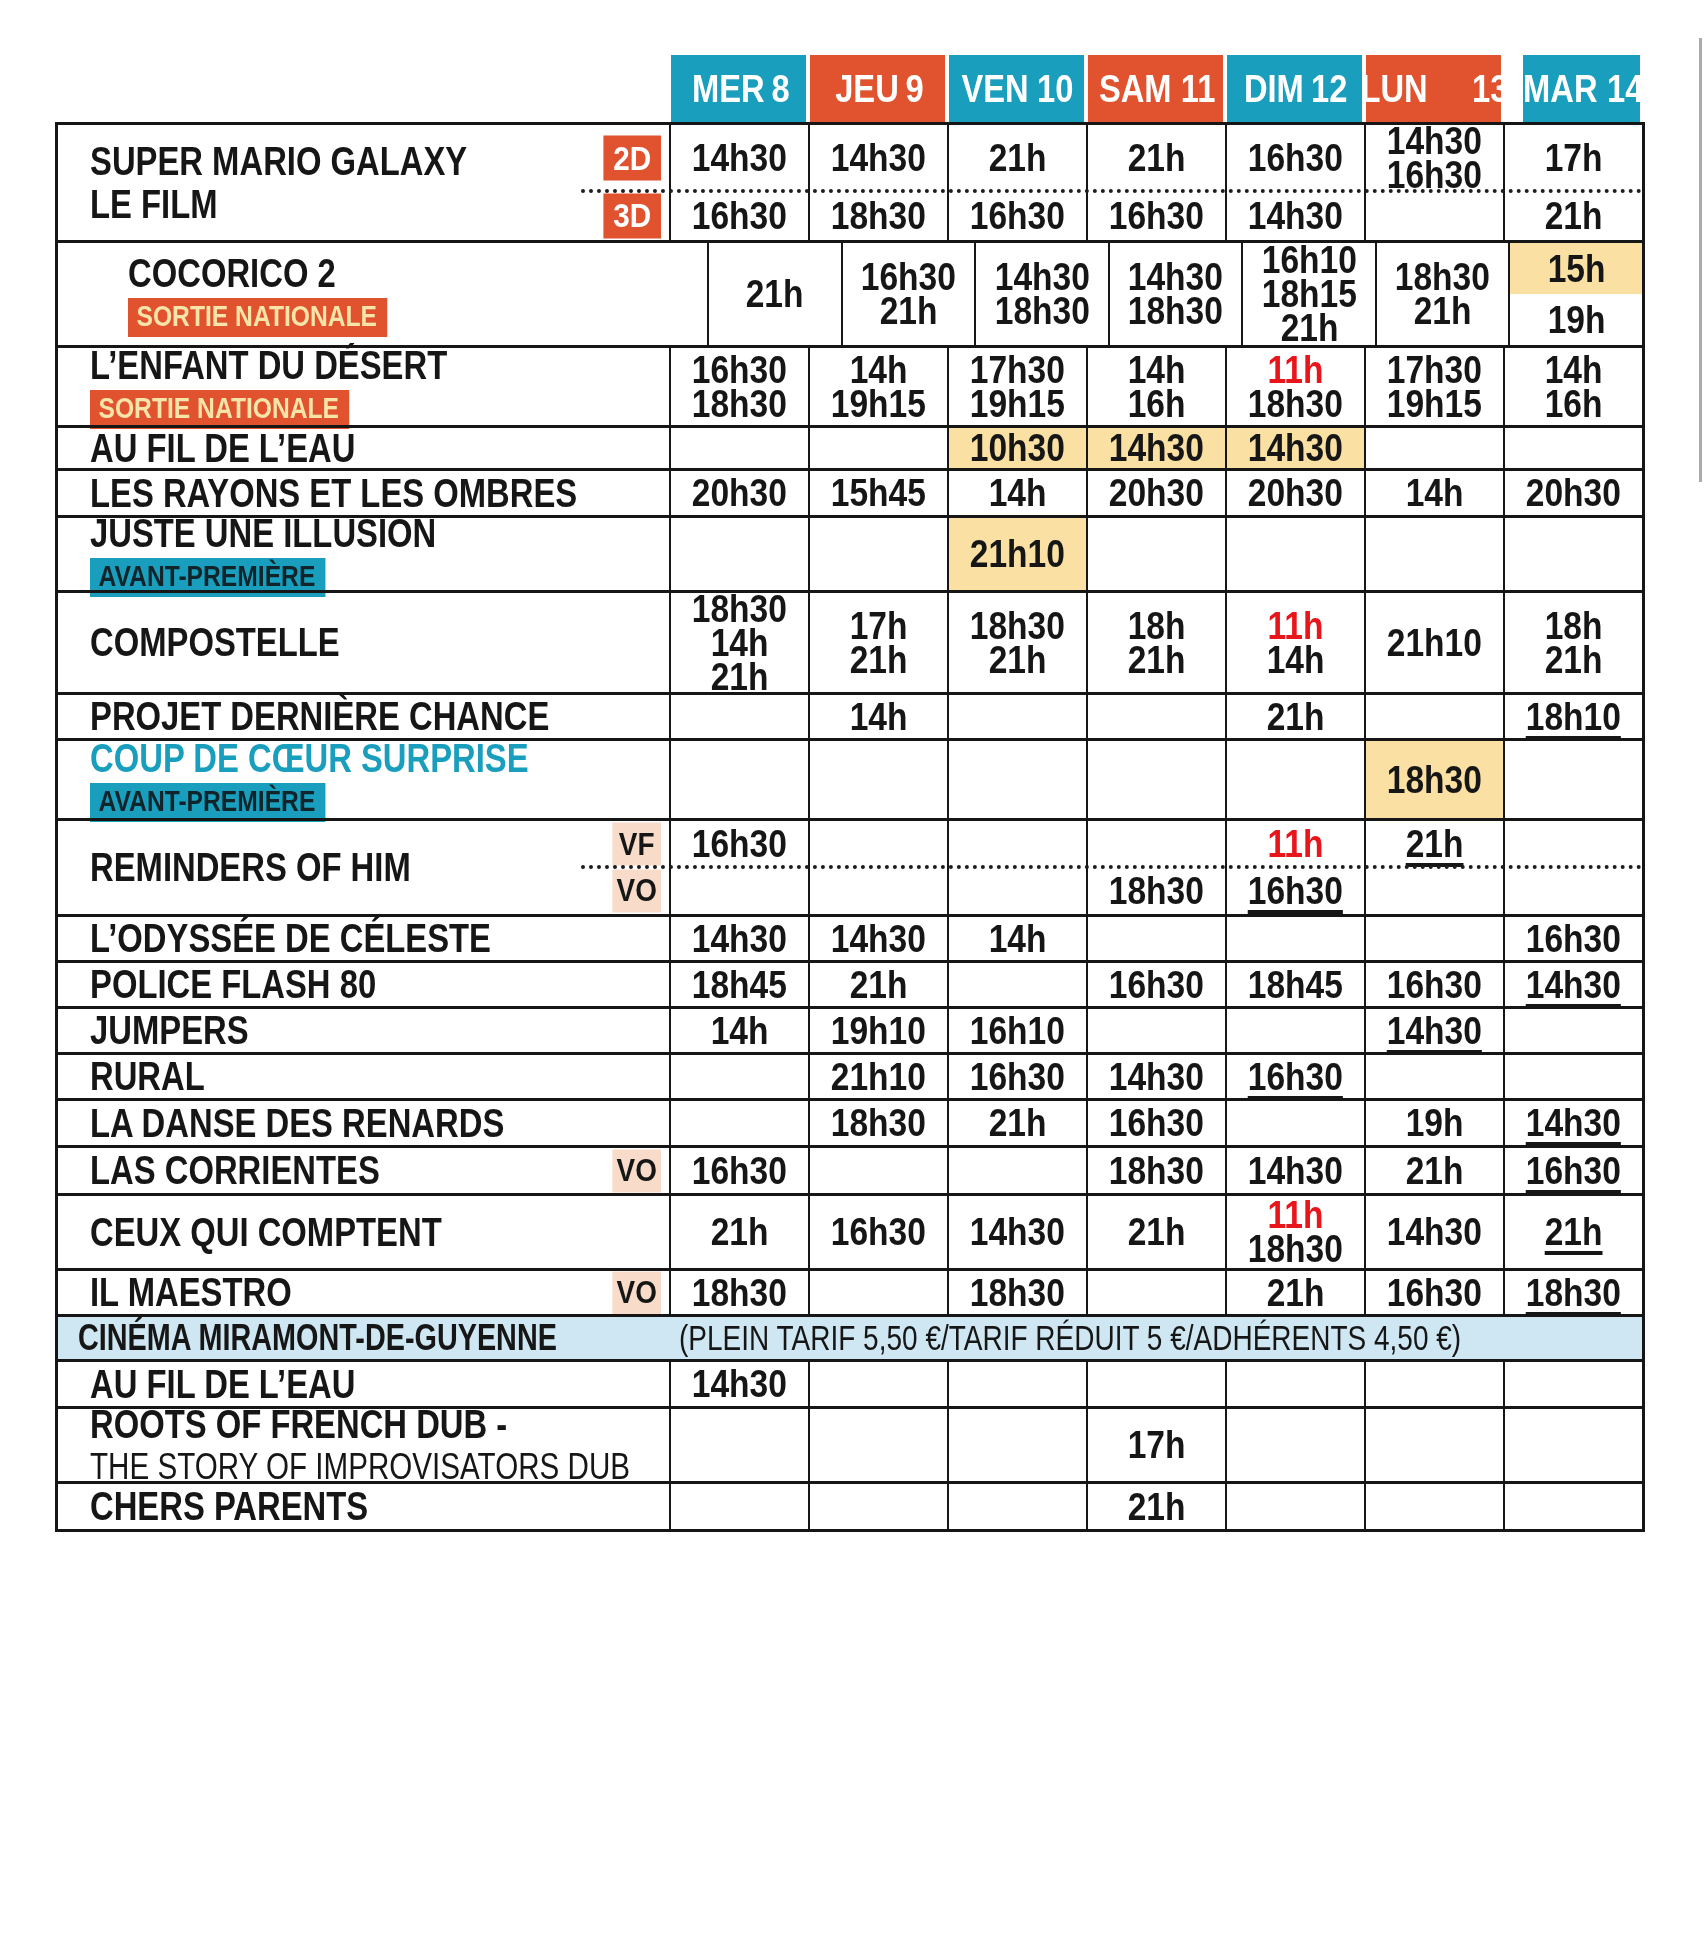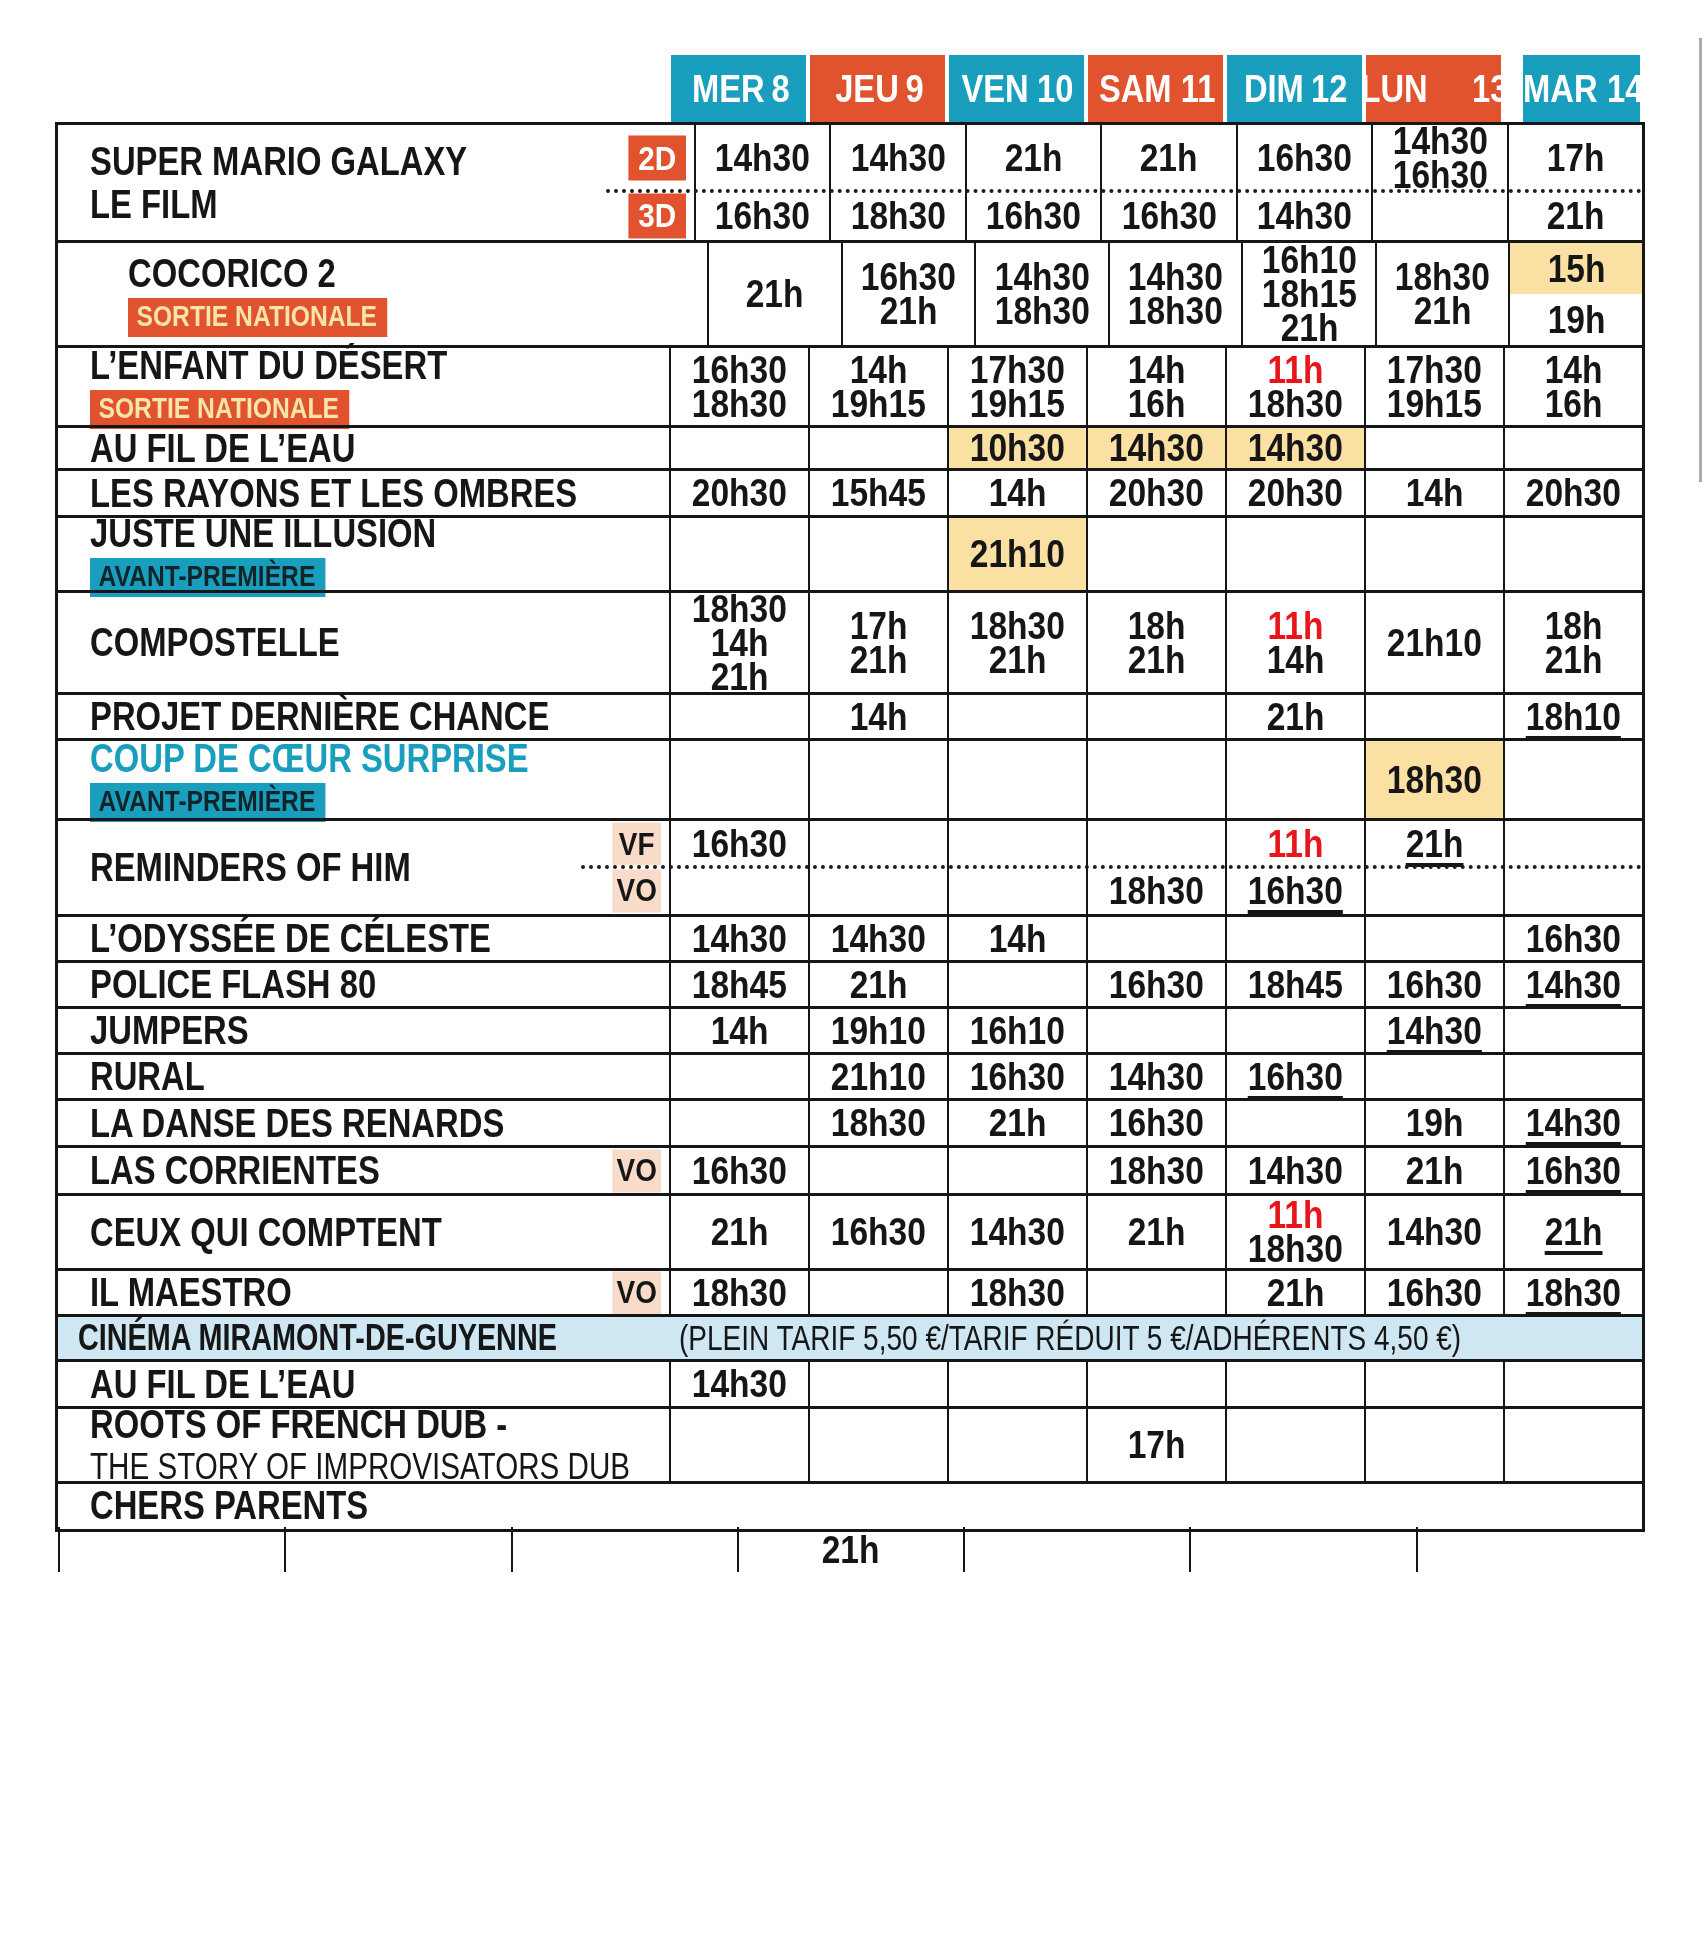--- a/index.html
+++ b/index.html
@@ -99,21 +99,21 @@
           </div>
         </div>
         <div class="hday">
           <div class="hblock" style="background: rgb(25, 158, 189); margin-left: 20px;">
             <span class="cxc">MAR</span>
             <span class="cxc">14</span>
           </div>
         </div>
       </div>
     <div class="tbody">
-        <div class="trow film" style="height: 115px; gap: 25px;">
+        <div class="trow film" style="height: 115px;">
           <div class="lbl">
             <div class="title-line"><span class="cx">SUPER MARIO GALAXY</span></div>
             <div class="title-line"><span class="cx">LE FILM</span></div>
           </div>
           <div class="grid">
             <div class="subrow" style="height: 66px;">
               <div class="fmt orange">
                 <span>2D</span>
               </div>
               <div class="tcell">
@@ -686,21 +686,21 @@
               <div class="tcell"></div>
               <div class="tcell">
                 <div class="tline"><span class="cxc">17h</span></div>
               </div>
               <div class="tcell"></div>
               <div class="tcell"></div>
               <div class="tcell"></div>
             </div>
           </div>
         </div>
-        <div class="trow film" style="height: 45px; flex-direction: column;">
+        <div class="trow film" style="height: 45px;">
           <div class="lbl">
             <div class="title-line"><span class="cx">CHERS PARENTS</span></div>
           </div>
           <div class="grid">
             <div class="subrow" style="height: 45px;">
               <div class="tcell"></div>
               <div class="tcell"></div>
               <div class="tcell"></div>
               <div class="tcell">
                 <div class="tline"><span class="cxc">21h</span></div>

